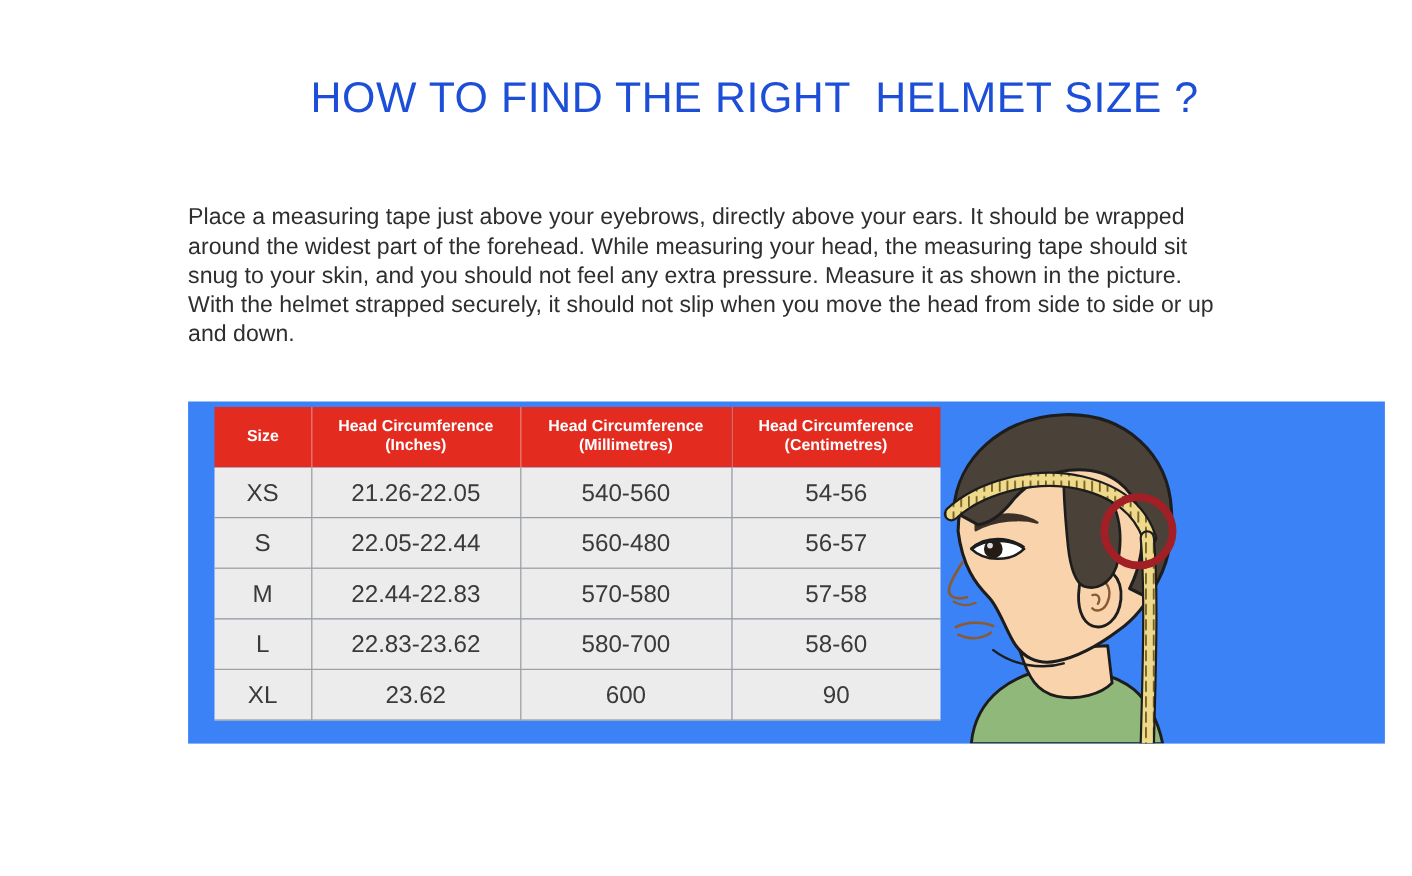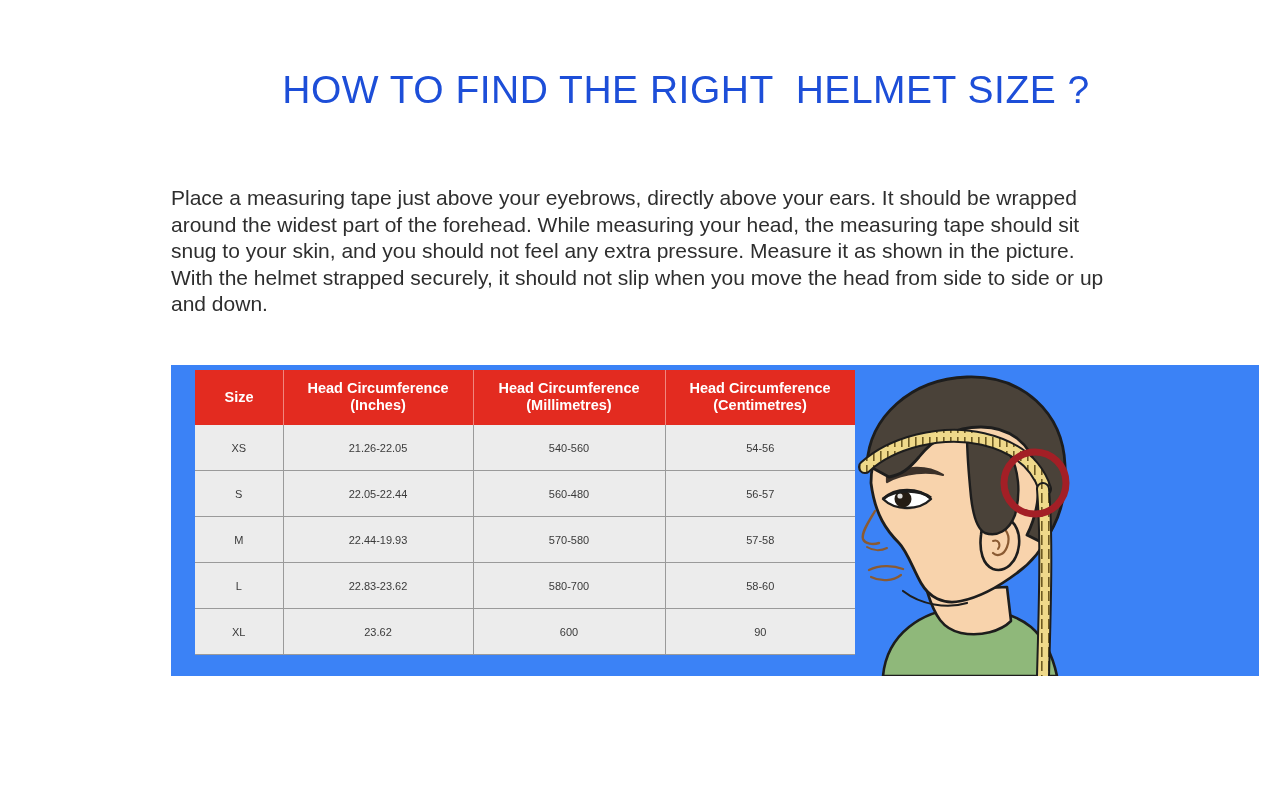--- a/index.html
+++ b/index.html
@@ -76,21 +76,21 @@
     text-align: center;
     border: none;
     vertical-align: middle;
   }
   .size-table th.divider-cell {
     box-shadow: inset 1px 0 0 #f0877e;
   }
   .size-table td {
     background: #ececec;
     color: #3a3a3a;
-    font-size: 11px;
+    font-size: 22px;
     text-align: center;
     height: 45px;
     padding: 0;
     border-bottom: 1.5px solid #9a9a9a;
     border-right: 1.5px solid #9a9a9a;
     vertical-align: middle;
   }
   .size-table td:last-child {
     border-right: none;
   }
@@ -159,21 +159,21 @@
         <td>54-56</td>
       </tr>
       <tr>
         <td>S</td>
         <td>22.05-22.44</td>
         <td>560-480</td>
         <td>56-57</td>
       </tr>
       <tr>
         <td>M</td>
-        <td>22.44-19.93</td>
+        <td>22.44-22.83</td>
         <td>570-580</td>
         <td>57-58</td>
       </tr>
       <tr>
         <td>L</td>
         <td>22.83-23.62</td>
         <td>580-700</td>
         <td>58-60</td>
       </tr>
       <tr>

